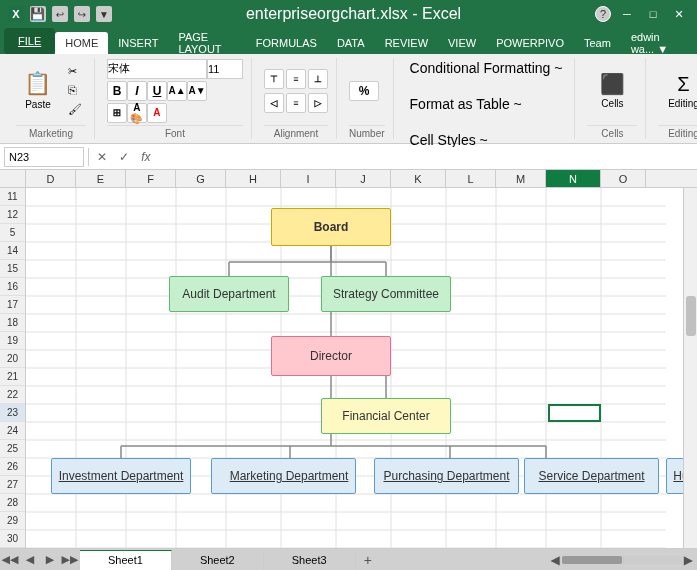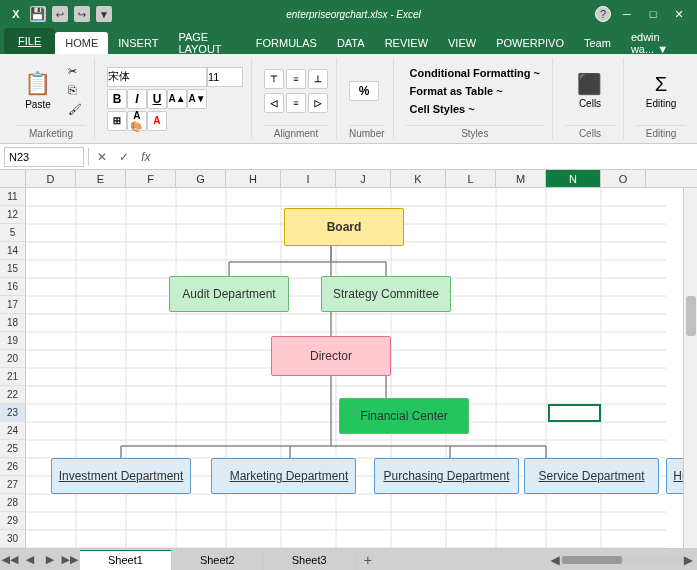--- a/index.html
+++ b/index.html
@@ -11,21 +11,21 @@
       color: white;
       height: 28px;
       display: flex;
       align-items: center;
       justify-content: space-between;
       padding: 0 8px;
       font-size: 12px;
     }
     .title-bar-left { display: flex; align-items: center; gap: 6px; }
     .title-icon { width: 16px; height: 16px; background: #ccc; border-radius: 2px; font-size: 10px; display: flex; align-items: center; justify-content: center; color: #333; }
-    .title-center { flex: 1; text-align: center; font-size: 10px; font-style: italic; }
+    .title-center { flex: 1; text-align: center; font-size: 16px; }
     .title-bar-right { display: flex; align-items: center; gap: 6px; }
     .win-btn { width: 20px; height: 14px; display: flex; align-items: center; justify-content: center; font-size: 11px; cursor: pointer; }
 
     
     .ribbon-tabs {
       background: #217346;
       display: flex;
       align-items: flex-end;
       height: 26px;
       padding: 0 4px;
@@ -111,21 +111,21 @@
       cursor: pointer;
       padding: 2px 4px;
       border-radius: 2px;
       font-size: 11px;
     }
     .font-controls { display: flex; flex-direction: column; gap: 2px; }
     .font-row { display: flex; align-items: center; gap: 0; }
     .font-select { width: 100px; height: 20px; font-size: 11px; border: 1px solid #ccc; }
     .font-size-select { width: 36px; height: 20px; font-size: 11px; border: 1px solid #ccc; }
     .bold-btn { font-weight: bold; width: 20px; height: 20px; border: 1px solid #ccc; background: #fff; cursor: pointer; font-size: 12px; display: flex; align-items: center; justify-content: center; border-radius: 2px; }
-    .styles-column { display: flex; flex-direction: column; gap: 2px; font-size: 11px; font-weight: bold; }
+    .styles-column { display: flex; flex-direction: column; gap: 16px; font-size: 14px; }
     .styles-btn { cursor: pointer; padding: 2px 4px; border-radius: 2px; display: flex; align-items: center; gap: 2px; }
     .cells-group { display: flex; flex-direction: column; align-items: center; justify-content: center; }
     .editing-group { display: flex; flex-direction: column; align-items: center; justify-content: center; }
 
     
     .formula-bar {
       display: flex;
       align-items: center;
       height: 26px;
       border-bottom: 1px solid #ccc;
@@ -283,24 +283,23 @@
       background: #c6efce;
       border-color: #5fbb6c;
       color: #333;
     }
     .org-box.pink {
       background: #ffc7ce;
       border-color: #e0718d;
       color: #333;
     }
     .org-box.teal {
-      background: #22c55e;
+      background: #fef9c3;
       border-color: #5fbb6c;
       color: #333;
-      margin-left: 18px;
     }
     .org-box.blue {
       background: #ddebf7;
       border-color: #5b9bd5;
       color: #333;
       text-decoration: underline;
     }
   </style>
 </head>
 <body>
@@ -379,20 +378,21 @@
           <button class="bold-btn" style="font-size:10px;">A▲</button>
           <button class="bold-btn" style="font-size:10px;">A▼</button>
         </div>
         <div class="font-row">
           <button class="bold-btn" style="font-size:10px;">⊞</button>
           <button class="bold-btn" style="font-size:10px;">A🎨</button>
           <button class="bold-btn" style="font-size:10px;color:red;">A</button>
         </div>
       </div>
     </div>
+    <div class="ribbon-group-label">Font</div>
   </div>
 
   <div class="ribbon-group">
     <div class="ribbon-group-content">
       <div style="display:flex;flex-direction:column;gap:4px;align-items:center;justify-content:center;height:60px;">
         <div style="display:flex;gap:2px;">
           <button class="bold-btn" style="font-size:9px;">⊤</button>
           <button class="bold-btn" style="font-size:9px;">≡</button>
           <button class="bold-btn" style="font-size:9px;">⊥</button>
         </div>
@@ -561,21 +561,21 @@
         <line x1="305" y1="188" x2="305" y2="258" stroke="#888" stroke-width="1.5"></line>
 
         <line x1="95" y1="258" x2="520" y2="258" stroke="#888" stroke-width="1.5"></line>
 
         <line x1="95" y1="258" x2="95" y2="270" stroke="#888" stroke-width="1.5"></line>
         <line x1="264" y1="258" x2="264" y2="270" stroke="#888" stroke-width="1.5"></line>
         <line x1="424" y1="258" x2="424" y2="270" stroke="#888" stroke-width="1.5"></line>
         <line x1="520" y1="258" x2="520" y2="270" stroke="#888" stroke-width="1.5"></line>
       </svg>
 
-      <div class="org-box board" style="left:258px;top:20px;width:120px;height:38px;">
+      <div class="org-box board" style="left:245px;top:20px;width:120px;height:38px;">
         <span>Board</span>
       </div>
 
       <div class="org-box green" style="left:143px;top:88px;width:120px;height:36px;">
         <span>Audit Department</span>
       </div>
 
       <div class="org-box green" style="left:295px;top:88px;width:130px;height:36px;">
         <span>Strategy Committee</span>
       </div>

